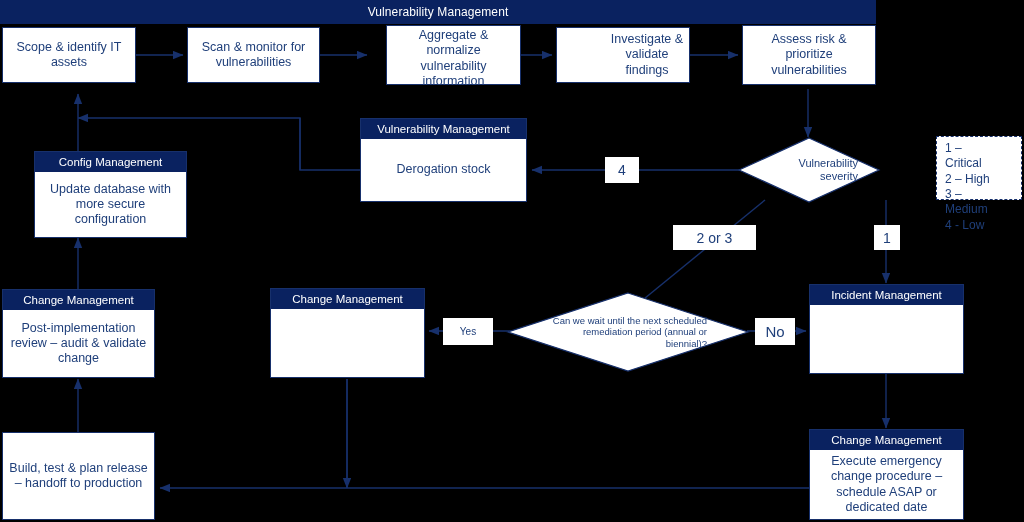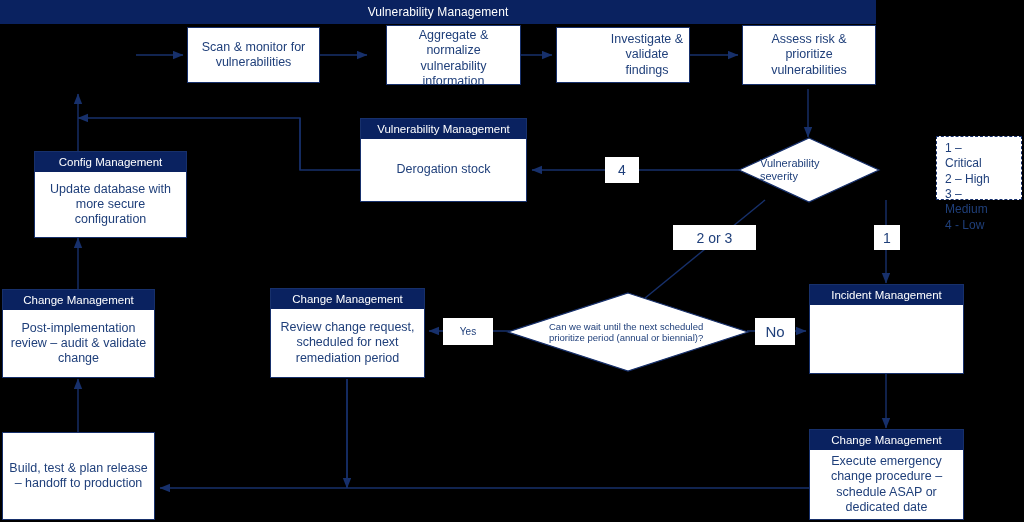--- a/index.html
+++ b/index.html
@@ -21,21 +21,21 @@
   .node .body{flex:1 1 auto;display:flex;align-items:center;
               justify-content:center;text-align:center;color:#1f3f7a;
               font-size:12.5px;line-height:1.22;padding:2px 5px;
               box-sizing:border-box;}
   .node.plain .body{color:#1f3f7a;}
 
   
   .diamond{position:absolute;}
   .diamond svg{display:block;overflow:visible;}
   .diamond .dlabel{position:absolute;inset:0;display:flex;align-items:center;
-                   justify-content:center;text-align:left;color:#1f3f7a;
+                   justify-content:center;text-align:right;color:#1f3f7a;
                    line-height:1.18;pointer-events:none;}
 
   
   .chip{position:absolute;background:#ffffff;color:#1f3f7a;
         display:flex;align-items:center;justify-content:center;
         font-size:14px;box-sizing:border-box;}
 
   
   .legend{position:absolute;background:#ffffff;border:1px dashed #17306b;
           box-sizing:border-box;padding:4px 24px 4px 8px;color:#1f3f7a;
@@ -92,20 +92,23 @@
       <path d="M347,379 L347,488"></path>
       
       <path d="M360,170 L300,170 L300,118 L78,118"></path>
     </g>
     <g stroke="#17306b" stroke-width="1.4" fill="none">
       <path d="M347,379 L347,488"></path>
       <path d="M300,170 L300,118"></path>
     </g>
   </svg>
 
+  <div class="node plain" style="left:2px;top:27px;width:134px;height:56px;">
+    <div class="body">Scope &amp; identify IT assets</div>
+  </div>
 
   <div class="node plain" style="left:187px;top:27px;width:133px;height:56px;">
     <div class="body">Scan &amp; monitor for vulnerabilities</div>
   </div>
 
   <div class="node plain" style="left:386px;top:25px;width:135px;height:60px;">
     <div class="body">Aggregate &amp; normalize vulnerability information</div>
   </div>
 
   <div class="node plain" style="left:556px;top:27px;width:134px;height:56px;padding-left:48px;">
@@ -130,21 +133,20 @@
     <div class="hdr">Change Management</div>
     <div class="body">Post-implementation review – audit &amp; validate change</div>
   </div>
 
   <div class="node" style="left:2px;top:432px;width:153px;height:88px;">
     <div class="body">Build, test &amp; plan release – handoff to production</div>
   </div>
 
   <div class="node" style="left:270px;top:288px;width:155px;height:90px;">
     <div class="hdr">Change Management</div>
-    <div class="body">Review change request, scheduled for next remediation period</div>
   </div>
 
   <div class="node" style="left:809px;top:284px;width:155px;height:90px;">
     <div class="hdr">Incident Management</div>
   </div>
 
   <div class="node" style="left:809px;top:429px;width:155px;height:91px;">
     <div class="hdr">Change Management</div>
     <div class="body">Execute emergency change procedure – schedule ASAP or dedicated date</div>
   </div>
@@ -153,21 +155,21 @@
     <svg width="142" height="66" viewBox="0 0 142 66">
       <polygon points="71,1 141,33 71,65 1,33" fill="#ffffff" stroke="#17306b" stroke-width="1.2"></polygon>
     </svg>
     <div class="dlabel" style="font-size:11px;padding:0 22px;">Vulnerability severity</div>
   </div>
 
   <div class="diamond" style="left:507px;top:292px;width:242px;height:80px;">
     <svg width="242" height="80" viewBox="0 0 242 80">
       <polygon points="121,1 241,40 121,79 1,40" fill="#ffffff" stroke="#17306b" stroke-width="1.2"></polygon>
     </svg>
-    <div class="dlabel" style="font-size:9.5px;padding:0 42px;">Can we wait until the next scheduled prioritize period (annual or biennial)?</div>
+    <div class="dlabel" style="font-size:9.5px;padding:0 42px;">Can we wait until the next scheduled remediation period (annual or biennial)?</div>
   </div>
 
   <div class="chip" style="left:605px;top:157px;width:34px;height:26px;">
     <span>4</span>
   </div>
 
   <div class="chip" style="left:673px;top:225px;width:83px;height:25px;">
     <span>2 or 3</span>
   </div>
 

